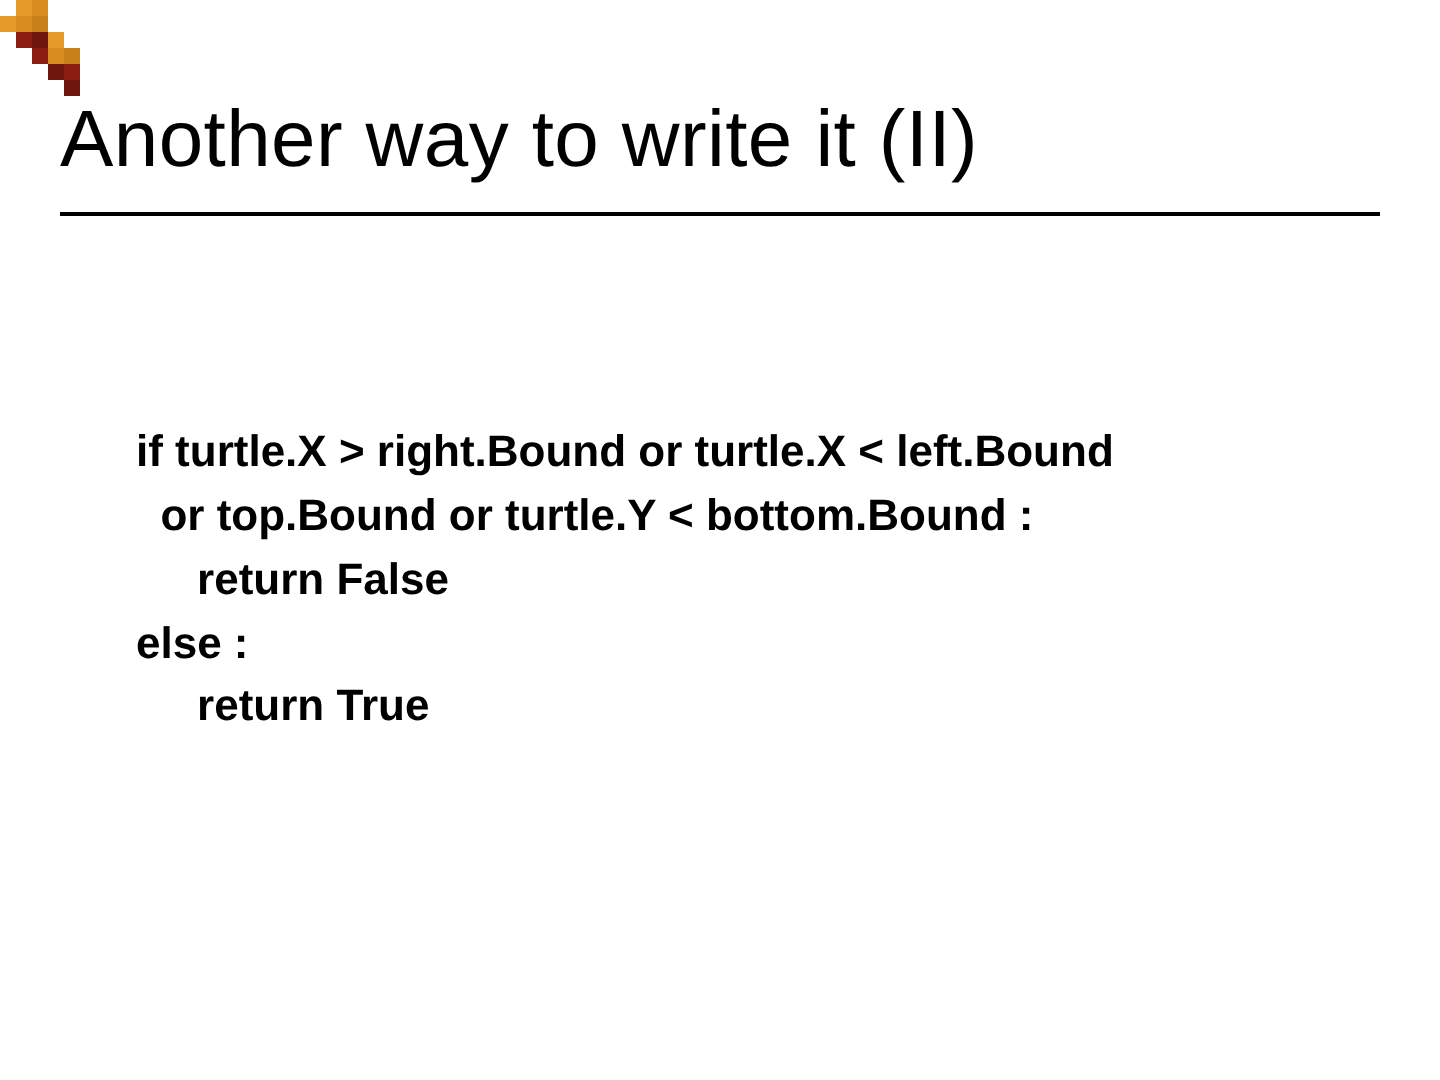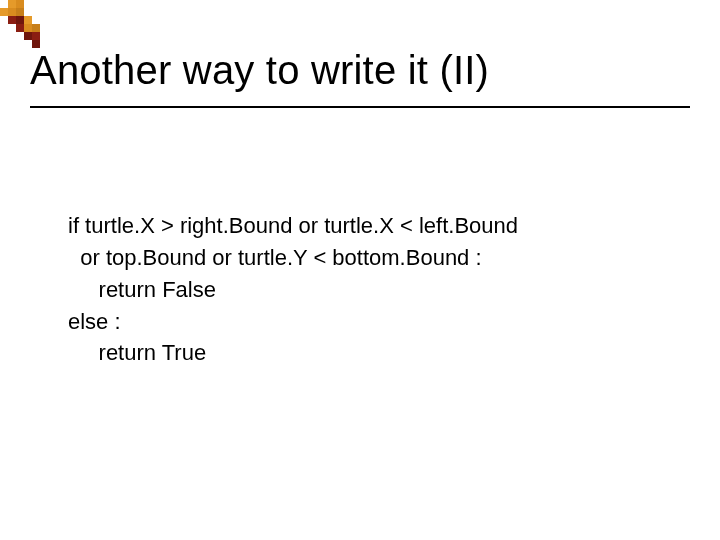--- a/index.html
+++ b/index.html
@@ -53,21 +53,21 @@
     height: 2px;
     background: #000000;
   }
 
   
   .code {
     position: absolute;
     top: 178px;
     left: 68px;
     font-size: 22px;
-    font-weight: 400;
+    font-weight: 700;
     line-height: 1.45;
     white-space: pre;
   }
 </style>
 </head>
 <body>
 
 <div class="logo">
   <div class="px o" style="left:0px;  top:8px"></div>
   <div class="px o2" style="left:8px;  top:8px"></div>

